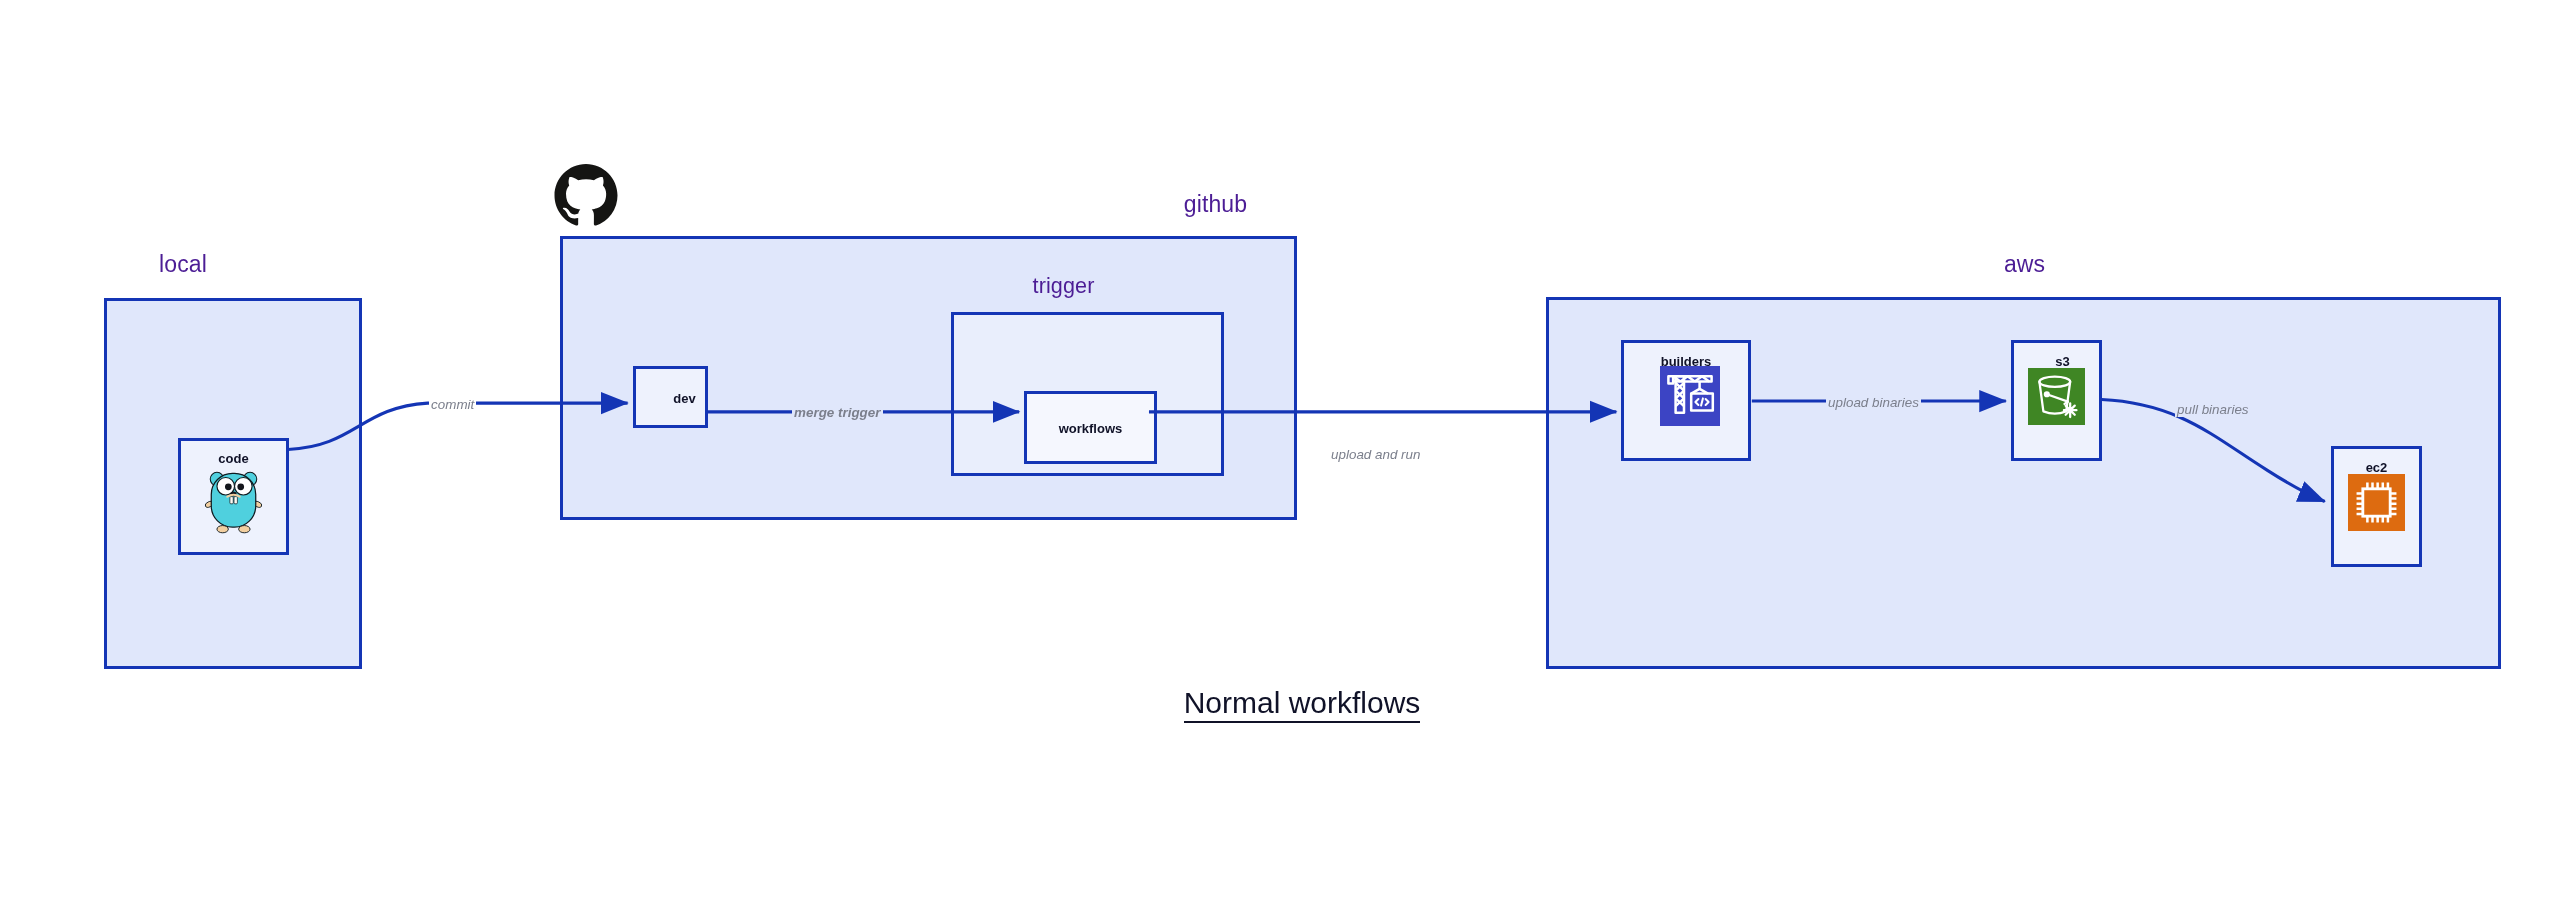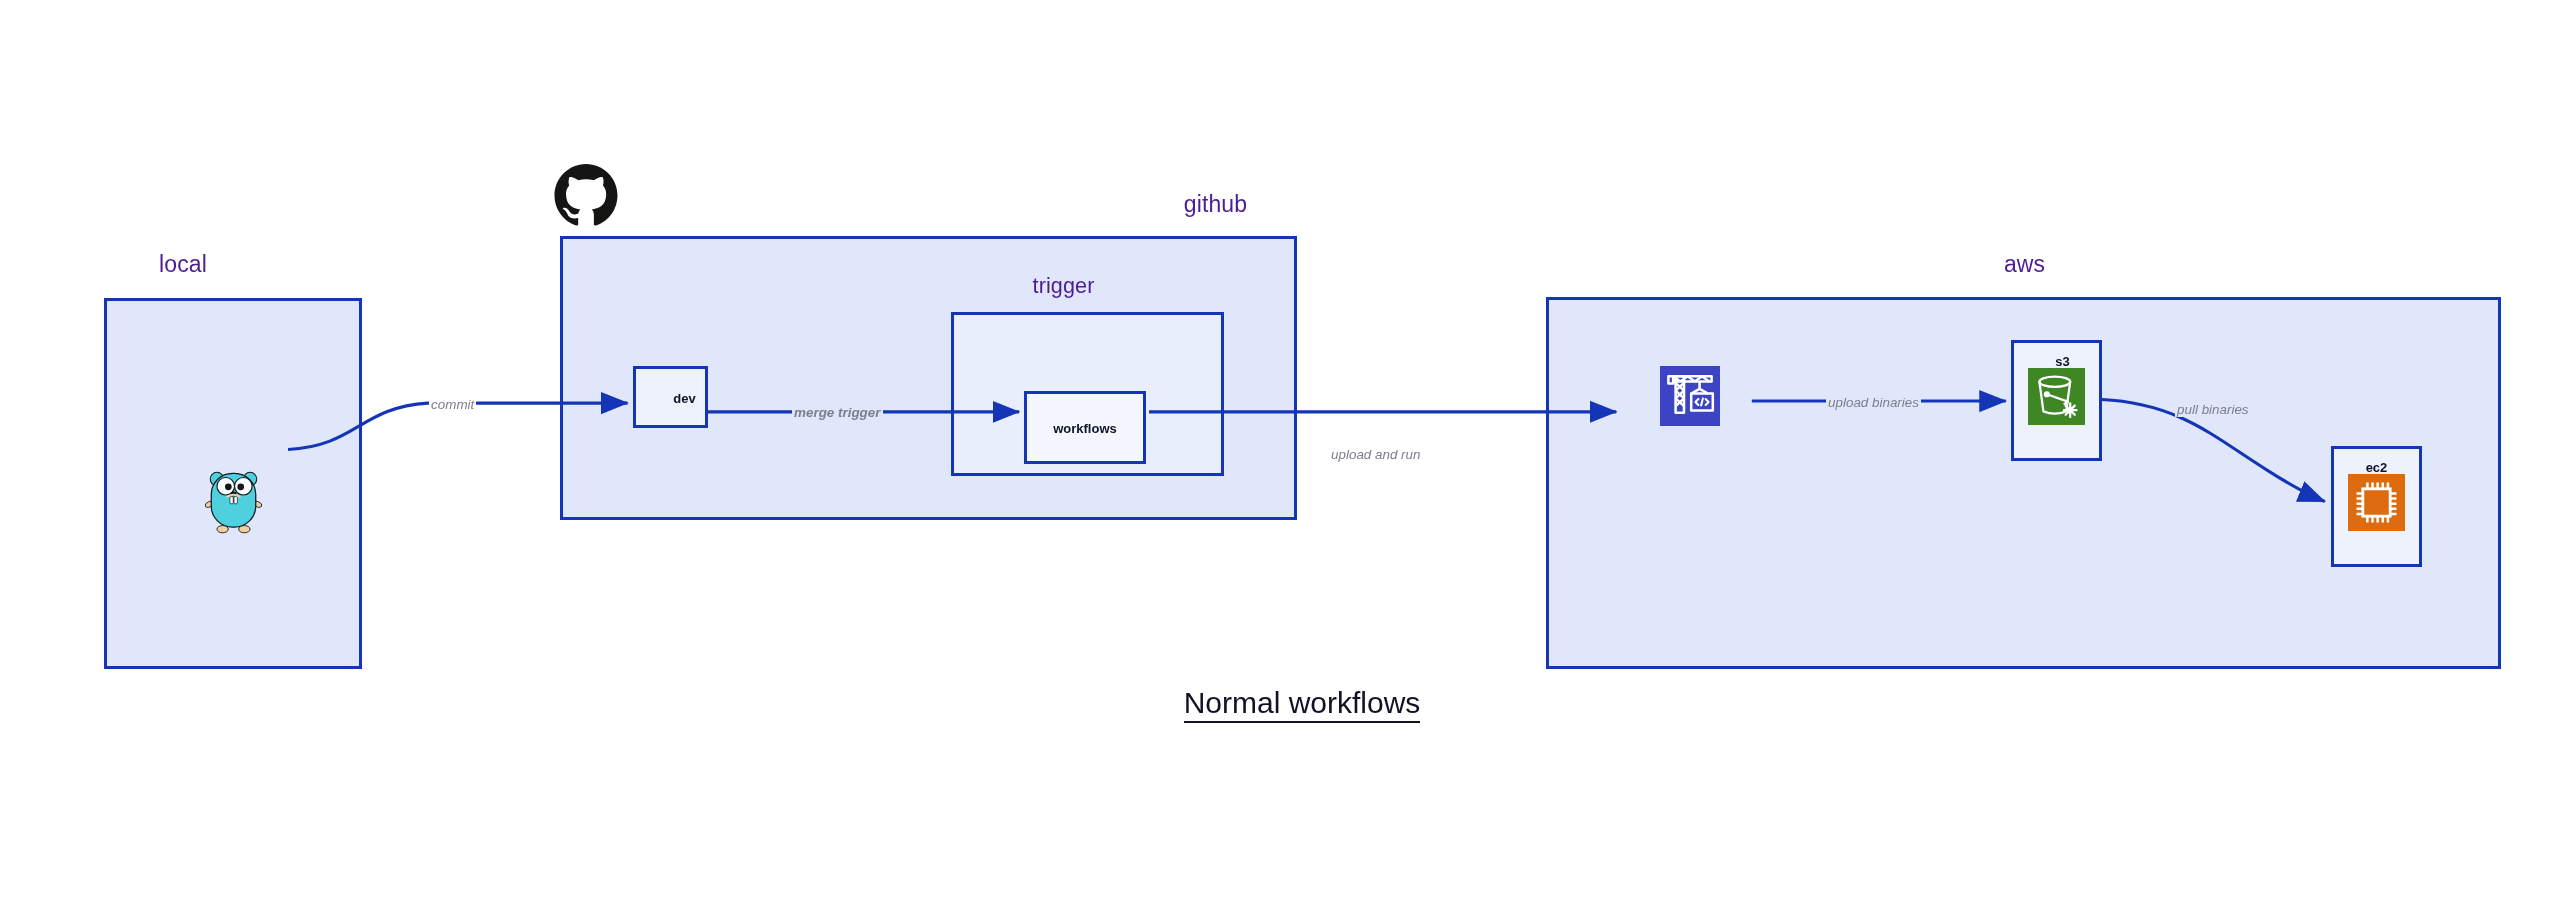--- a/index.html
+++ b/index.html
@@ -108,20 +108,23 @@
   }
 </style>
 </head>
 <body>
 
 <div id="stage">
 
   <div class="zone-label" style="left:103px; top:251px; width:160px;">local</div>
   <div class="zone" id="zone-local" style="left:104px; top:298px; width:258px; height:371px;"></div>
 
+  <div class="node" id="node-code" style="left:178px; top:438px; width:111px; height:117px;">
+    <div class="node-label" style="top:10.3px;">code</div>
+  </div>
 
   <div class="gopher-wrap" style="left:203px; top:466px; width:61px; height:70px;">
     <svg viewBox="0 0 118 135" width="61" height="70" aria-hidden="true">
 
       <ellipse cx="27" cy="25" rx="13" ry="13" fill="#4fd0de" stroke="#0f1b20" stroke-width="2"></ellipse>
       <ellipse cx="91" cy="25" rx="13" ry="13" fill="#4fd0de" stroke="#0f1b20" stroke-width="2"></ellipse>
 
       <ellipse cx="12" cy="74" rx="8" ry="5" fill="#f2cfa0" stroke="#0f1b20" stroke-width="1.6" transform="rotate(-25 12 74)"></ellipse>
       <ellipse cx="106" cy="74" rx="8" ry="5" fill="#f2cfa0" stroke="#0f1b20" stroke-width="1.6" transform="rotate(25 106 74)"></ellipse>
 
@@ -151,27 +154,30 @@
   <div class="zone-label" style="left:1133px; top:191px; width:165px;">github</div>
   <div class="zone" id="zone-github" style="left:560px; top:236px; width:737px; height:284px;"></div>
 
   <div class="node" id="node-dev" style="left:633px; top:366px; width:75px; height:62px;">
     <div class="node-label" style="top:22px;padding-left:28px;">dev</div>
   </div>
 
   <div class="zone-label" style="left:981px; top:273px; width:165px; font-size:21.6px;">trigger</div>
   <div class="zone inner" id="zone-master" style="left:951px; top:312px; width:273px; height:164px;"></div>
 
-  <div class="node white" id="node-workflows" style="left:1024px; top:391px; width:122px; height:73px;">
+  <div class="node white" id="node-workflows" style="left:1024px; top:391px; width:133px; height:73px;">
     <div class="node-label" style="top:27px;">workflows</div>
   </div>
 
   <div class="zone-label" style="left:1942px; top:251px; width:165px;">aws</div>
   <div class="zone" id="zone-aws" style="left:1546px; top:297px; width:955px; height:372px;"></div>
 
+  <div class="node" id="node-builders" style="left:1621px; top:340px; width:130px; height:121px;">
+    <div class="node-label" style="top:11.3px;">builders</div>
+  </div>
   <div class="icon-sq" style="left:1660px; top:366px; width:60px; height:60px;">
     <svg viewBox="0 0 100 100" width="60" height="60" aria-hidden="true">
       <rect x="0" y="0" width="100" height="100" fill="#3c44c4"></rect>
       <g fill="none" stroke="#ffffff" stroke-width="4.2" stroke-linejoin="round">
 
         <rect x="14" y="17" width="8" height="12"></rect>
 
         <path d="M26 17 L26 78 L40 78 L40 17 Z"></path>
         <path d="M26 28 L40 41 M40 28 L26 41 M26 41 L40 54 M40 41 L26 54 M26 54 L40 67 M40 54 L26 67"></path>
 

